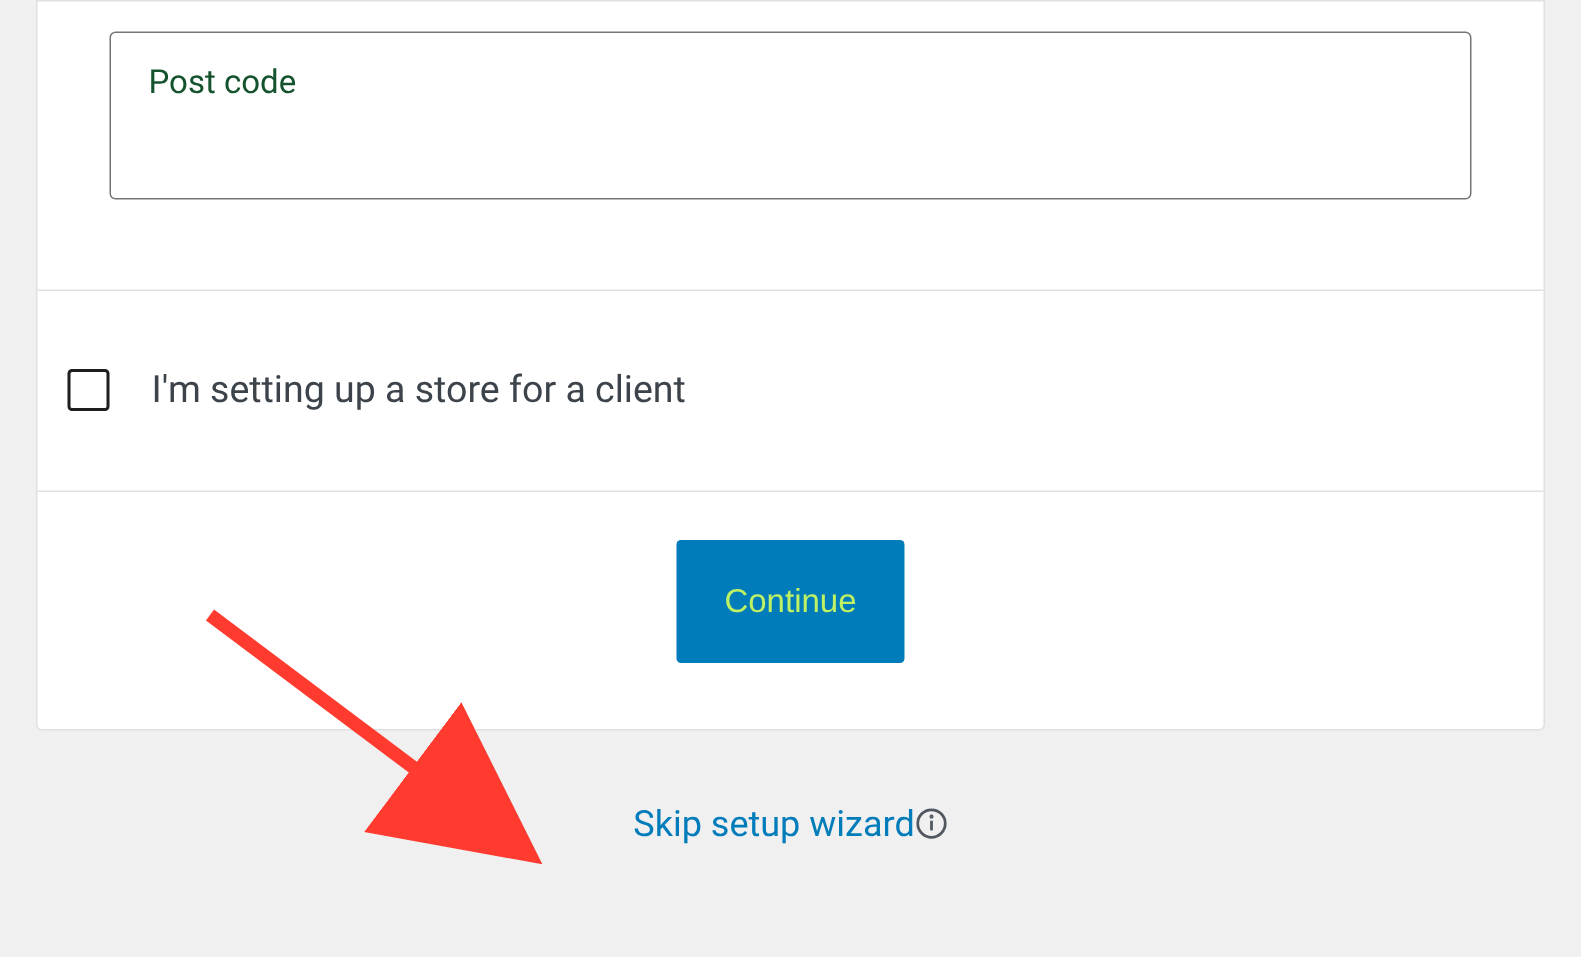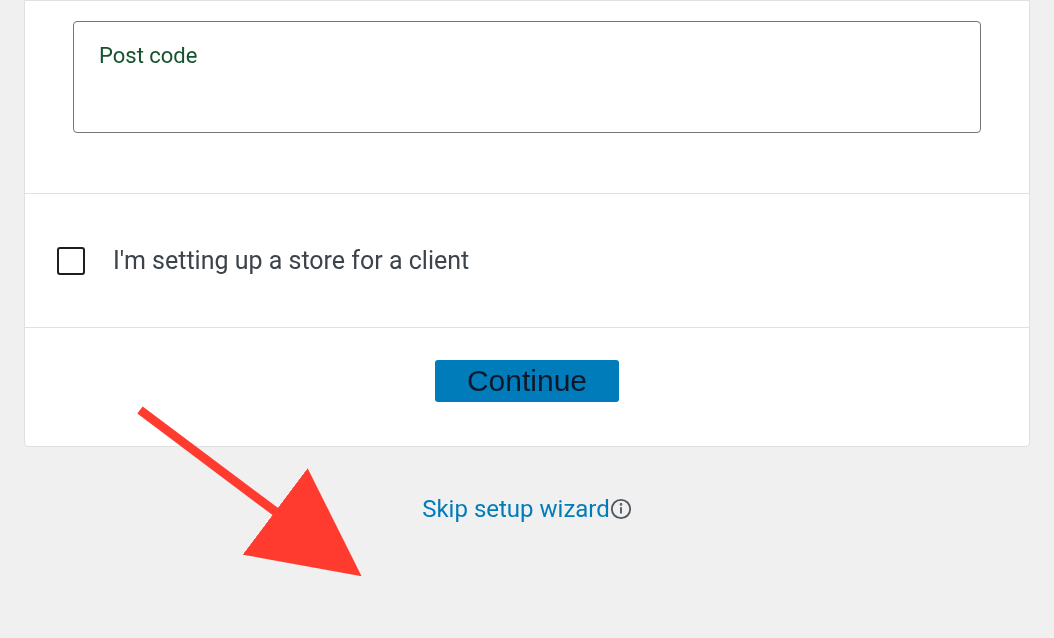--- a/index.html
+++ b/index.html
@@ -49,24 +49,23 @@
     .floating-label {
       position: absolute;
       top: 22px;
       left: 26px;
       font-size: 22px;
       color: #14532d;
       pointer-events: none;
     }
 
     .checkbox-section {
-      padding: 52px 32px;
+      padding: 52px 20px;
       border-bottom: 1px solid #e0e0e0;
       display: flex;
-      align-items: center;
       gap: 28px;
     }
 
     .checkbox {
       width: 28px;
       height: 28px;
       border: 2px solid #1e1e1e;
       border-radius: 3px;
       background: #fff;
       cursor: pointer;
@@ -79,25 +78,25 @@
     }
 
     .button-section {
       padding: 32px 48px 44px 48px;
       display: flex;
       justify-content: center;
     }
 
     .primary-button {
       background: #007cba;
-      color: #0f172a;
+      color: #bef264;
       border: none;
       border-radius: 3px;
-      padding: 4px 32px;
-      font-size: 30px;
+      padding: 28px 32px;
+      font-size: 22px;
       cursor: pointer;
     }
 
     .skip-row {
       display: flex;
       justify-content: center;
       align-items: center;
       gap: 0;
       padding: 48px 0 24px 0;
     }

